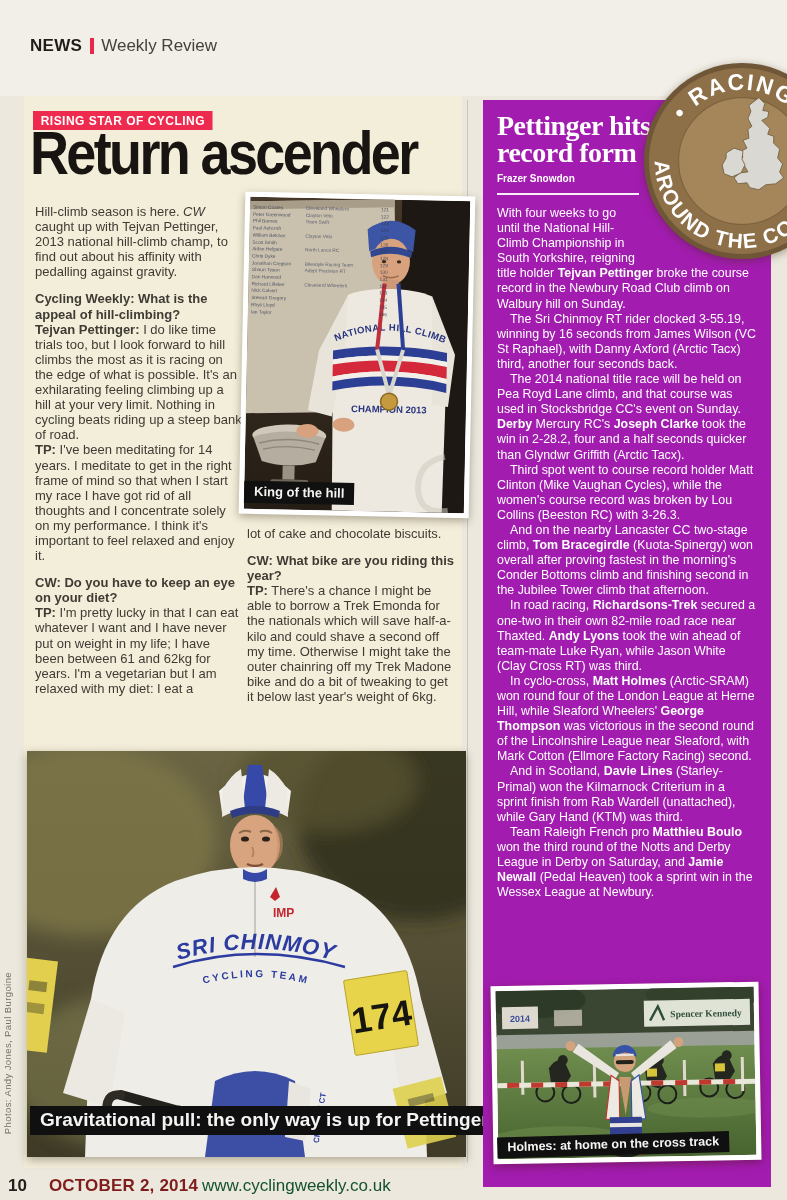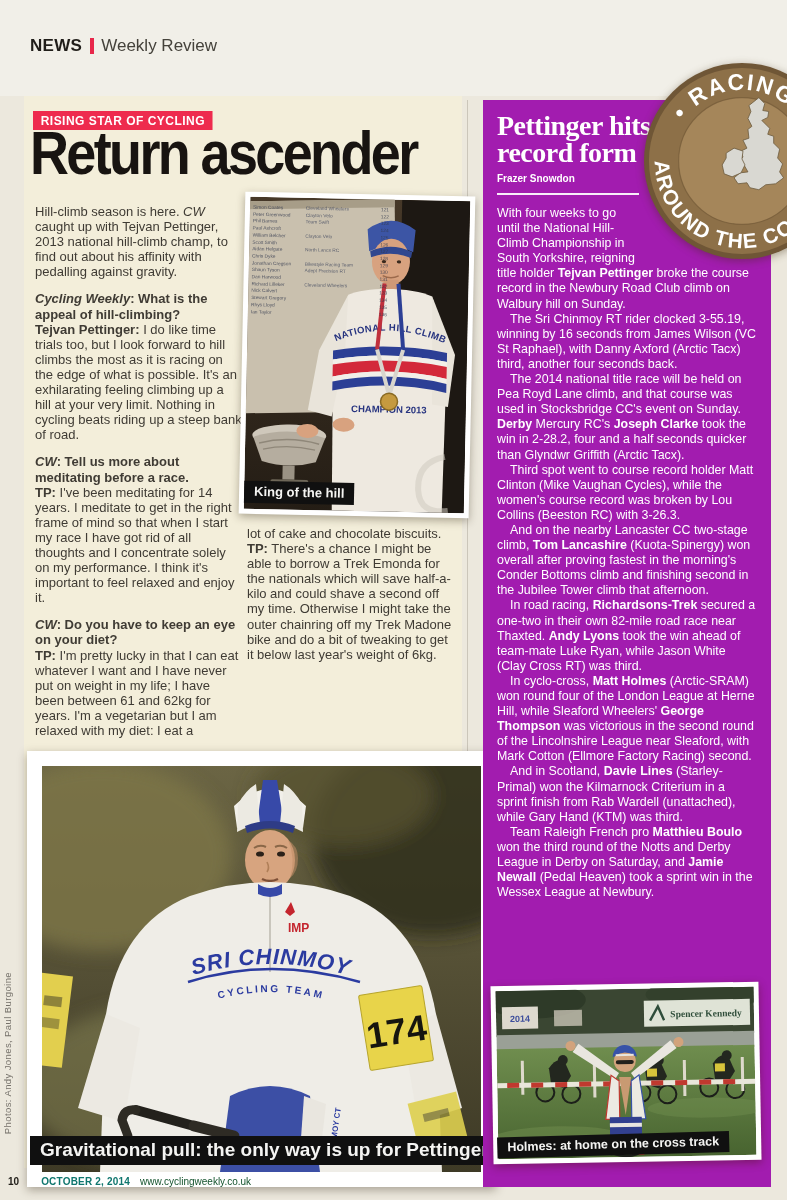--- a/index.html
+++ b/index.html
@@ -9,23 +9,23 @@
     -webkit-font-smoothing:antialiased;
   }
   .abs{position:absolute;}
 
   
   .top-strip{left:0;top:0;width:787px;height:96px;background:#f1efe8;}
   .masthead{left:30px;top:36px;font-size:17px;color:#39362f;display:flex;align-items:center;}
   .masthead .brand{font-weight:800;letter-spacing:.3px;color:#201d19;}
   .hdr-bar{display:inline-block;width:4px;height:16px;background:#e8274a;margin:0 7px 0 8px;}
   .masthead .section{color:#45423b;}
-  .footer{left:8px;top:1176px;font-size:10px;display:flex;align-items:baseline;}
+  .footer{left:8px;top:1176px;font-size:17px;display:flex;align-items:baseline;}
   .footer .pageno{font-weight:800;color:#23201b;margin-right:22px;}
-  .footer .date{font-weight:800;color:#0f766e;margin-right:10px;letter-spacing:.2px;}
+  .footer .date{font-weight:800;color:#7f1d1d;margin-right:4px;letter-spacing:.2px;}
   .footer .url{color:#14532d;}
   .credit{
     left:2px;top:972px;writing-mode:vertical-rl;transform:rotate(180deg);
     font-size:9.5px;color:#75716a;letter-spacing:.4px;
   }
 
   
   .article-bg{left:24px;top:96px;width:438px;height:1072px;background:#f3eeda;}
   .col-divider{left:467px;top:100px;width:1px;height:1062px;background:#cbc6ba;}
   .kicker{
@@ -39,40 +39,40 @@
     white-space:nowrap;
   }
   .col{font-size:13px;line-height:15.1px;color:#3f3b34;}
   .col1{left:35px;top:204px;width:207px;}
   .col2{left:247px;top:526px;width:210px;}
   .col p{margin:0;}
   .col p.q{margin-top:12px;}
   .col p.intro{margin-bottom:12px;}
   span.b{font-weight:700;}
   span.i{font-style:italic;}
-  span.bi{font-weight:700;font-style:italic;}
+  span.bi{font-weight:700;}
 
   
   .photo{background:#fff;box-shadow:0 3px 9px rgba(55,45,25,.38);}
   .photo svg{display:block;}
   .caption{
     position:absolute;display:inline-block;background:#101010;color:#f4f4f2;
     font-size:13px;font-weight:700;padding:3px 10px 4px;white-space:nowrap;
   }
   .photo1{left:242px;top:194px;width:220px;height:312px;padding:5px;transform:rotate(1.2deg);}
   .photo1 .caption{left:5px;bottom:11px;}
   .board{
     position:absolute;left:8px;top:12px;width:170px;transform:scale(.8);
     transform-origin:top left;font-size:6px;color:#3b4154;opacity:.85;
   }
   .board-row{display:flex;line-height:8.7px;}
   .bc-name{width:66px;white-space:nowrap;overflow:hidden;}
   .bc-club{flex:1;white-space:nowrap;overflow:hidden;color:#4a5064;}
   .bc-num{width:16px;text-align:right;color:#333a4e;}
-  .photo2{left:27px;top:751px;width:439px;height:406px;padding:15px;}
+  .photo2{left:27px;top:751px;width:439px;height:406px;padding:0;}
   .photo2 .caption{left:3px;bottom:22px;font-size:19px;}
   .photo3{position:absolute;left:9px;top:884px;width:258px;height:168px;padding:5px;transform:rotate(-1deg);background:#fff;box-shadow:0 3px 8px rgba(80,20,25,.45);}
   .photo3 .caption{left:4px;bottom:7px;font-size:12.5px;transform:rotate(-.6deg);}
 
   
   .sidebar{
     left:483px;top:100px;width:288px;height:1087px;background:#a21caf;color:#fff;
     box-sizing:border-box;padding:12px 14px;
   }
   .sb-title{
@@ -104,27 +104,27 @@
   <div class="abs article-bg"></div>
   <div class="abs col-divider"></div>
 
   <div class="abs kicker">RISING STAR OF CYCLING</div>
   <h1 class="abs headline">Return ascender</h1>
 
   <div class="abs col col1">
       <p class="intro"><span>Hill-climb season is here. </span><span class="i">CW</span><span> caught up with Tejvan Pettinger, 2013 national hill-climb champ, to find out about his affinity with pedalling against gravity.</span></p>
       <p class="q"><span class="bi">Cycling Weekly</span><span class="b">: What is the appeal of hill-climbing?</span></p>
       <p class="a"><span class="b">Tejvan Pettinger:</span><span> I do like time trials too, but I look forward to hill climbs the most as it is racing on the edge of what is possible. It's an exhilarating feeling climbing up a hill at your very limit. Nothing in cycling beats riding up a steep bank of road.</span></p>
-      <p class="q"><span class="bi">CW</span><span class="b">: Tell us more about meditating before a race.</span></p>
       <p class="a"><span class="b">TP:</span><span> I've been meditating for 14 years. I meditate to get in the right frame of mind so that when I start my race I have got rid of all thoughts and I concentrate solely on my performance. I think it's important to feel relaxed and enjoy it.</span></p>
       <p class="q"><span class="bi">CW</span><span class="b">: Do you have to keep an eye on your diet?</span></p>
       <p class="a"><span class="b">TP:</span><span> I'm pretty lucky in that I can eat whatever I want and I have never put on weight in my life; I have been between 61 and 62kg for years. I'm a vegetarian but I am relaxed with my diet: I eat a</span></p>
     </div>
   <div class="abs col col2">
       <p class="a"><span>lot of cake and chocolate biscuits.</span></p>
+      <p class="q"><span class="bi">CW</span><span class="b">: What bike are you riding this year?</span></p>
       <p class="a"><span class="b">TP:</span><span> There's a chance I might be able to borrow a Trek Emonda for the nationals which will save half-a-kilo and could shave a second off my time. Otherwise I might take the outer chainring off my Trek Madone bike and do a bit of tweaking to get it below last year's weight of 6kg.</span></p>
     </div>
 
   <div class="abs photo photo1">
     <svg viewBox="0 0 220 312" width="220" height="312">
       <defs>
         <linearGradient id="p1bg" x1="0" y1="0" x2="0" y2="1">
           <stop offset="0" stop-color="#463828"></stop>
             <stop offset="1" stop-color="#241d15"></stop>
         </linearGradient>
@@ -351,21 +351,21 @@
     <h2 class="sb-title">Pettinger hits record form</h2>
     <div class="sb-byline">Frazer Snowdon</div>
     <div class="sb-rule"></div>
     <div class="sb-body">
       <div class="badge-spacer"></div>
       <div class="sb-paras">
           <p><span>With four weeks to go until the National Hill-Climb Championship in South Yorkshire, reigning title holder </span><span class="b">Tejvan Pettinger</span><span> broke the course record in the Newbury Road Club climb on Walbury hill on Sunday.</span></p>
           <p><span>The Sri Chinmoy RT rider clocked 3-55.19, winning by 16 seconds from James Wilson (VC St Raphael), with Danny Axford (Arctic Tacx) third, another four seconds back.</span></p>
           <p><span>The 2014 national title race will be held on Pea Royd Lane climb, and that course was used in Stocksbridge CC's event on Sunday. </span><span class="b">Derby</span><span> Mercury RC's </span><span class="b">Joseph Clarke</span><span> took the win in 2-28.2, four and a half seconds quicker than Glyndwr Griffith (Arctic Tacx).</span></p>
           <p><span>Third spot went to course record holder Matt Clinton (Mike Vaughan Cycles), while the women's course record was broken by Lou Collins (Beeston RC) with 3-26.3.</span></p>
-          <p><span>And on the nearby Lancaster CC two-stage climb, </span><span class="b">Tom Lancashire</span><span> (Kuota-Spinergy) won overall after proving fastest in the morning's Conder Bottoms climb and finishing second in the Jubilee Tower climb that afternoon.</span></p>
+          <p><span>And on the nearby Lancaster CC two-stage climb, </span><span class="b">Tom Bracegirdle</span><span> (Kuota-Spinergy) won overall after proving fastest in the morning's Conder Bottoms climb and finishing second in the Jubilee Tower climb that afternoon.</span></p>
           <p><span>In road racing, </span><span class="b">Richardsons-Trek</span><span> secured a one-two in their own 82-mile road race near Thaxted. </span><span class="b">Andy Lyons</span><span> took the win ahead of team-mate Luke Ryan, while Jason White (Clay Cross RT) was third.</span></p>
           <p><span>In cyclo-cross, </span><span class="b">Matt Holmes</span><span> (Arctic-SRAM) won round four of the London League at Herne Hill, while Sleaford Wheelers' </span><span class="b">George Thompson</span><span> was victorious in the second round of the Lincolnshire League near Sleaford, with Mark Cotton (Ellmore Factory Racing) second.</span></p>
           <p><span>And in Scotland, </span><span class="b">Davie Lines</span><span> (Starley-Primal) won the Kilmarnock Criterium in a sprint finish from Rab Wardell (unattached), while Gary Hand (KTM) was third.</span></p>
           <p><span>Team Raleigh French pro </span><span class="b">Matthieu Boulo</span><span> won the third round of the Notts and Derby League in Derby on Saturday, and </span><span class="b">Jamie Newall</span><span> (Pedal Heaven) took a sprint win in the Wessex League at Newbury.</span></p>
         </div>
     </div>
 
     <div class="photo3">
       <svg viewBox="0 0 258 168" width="258" height="168">
         <defs>

